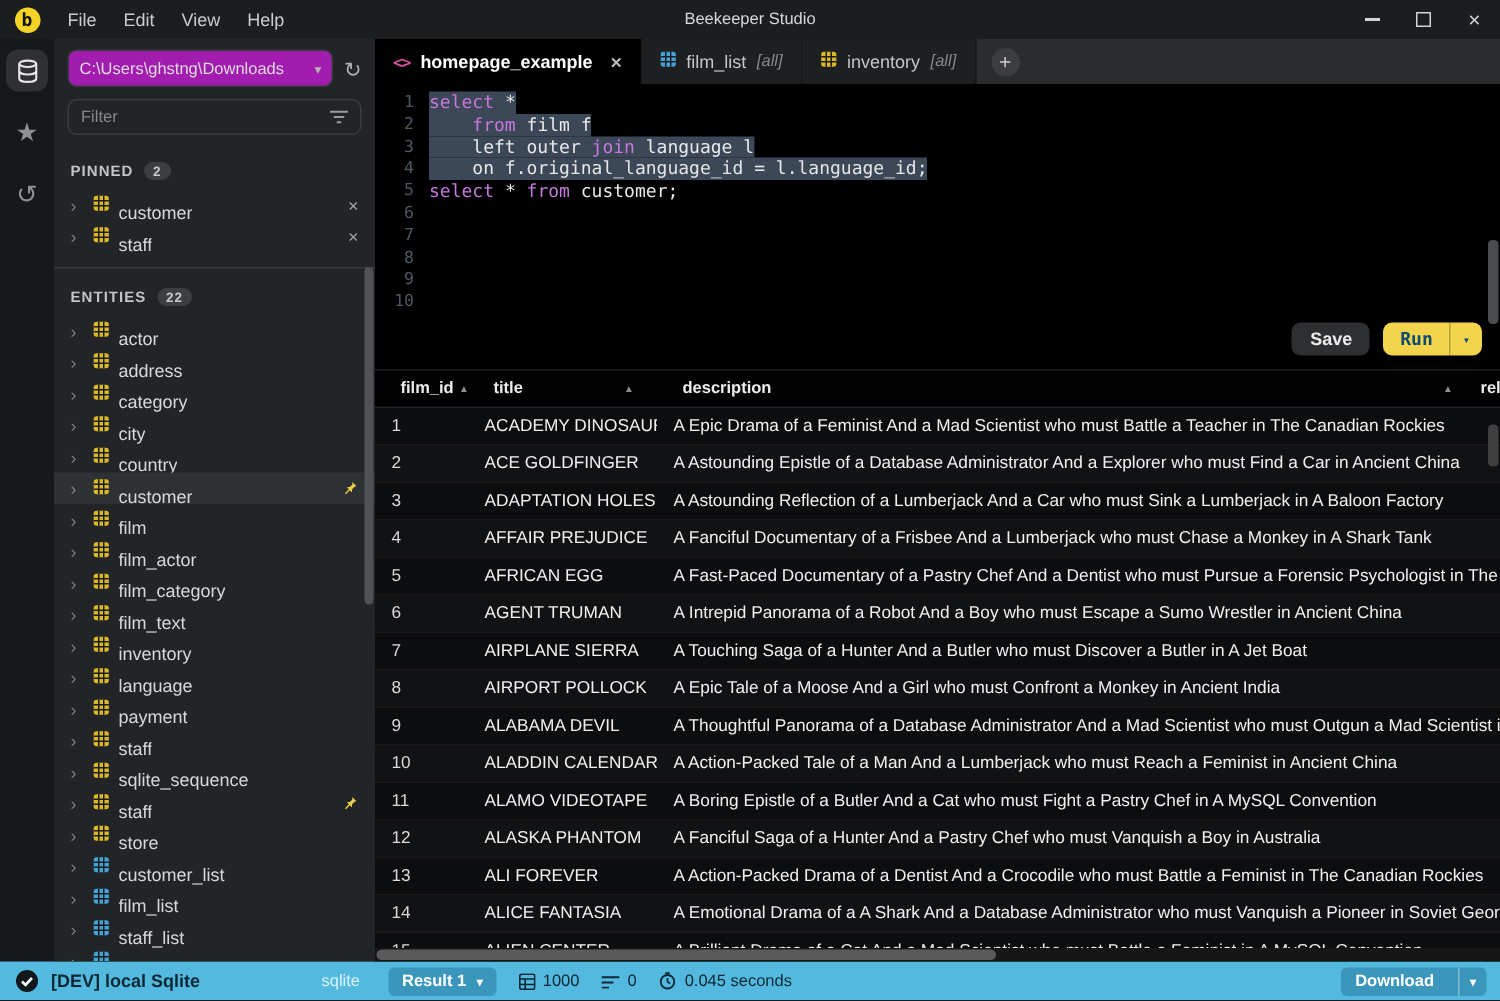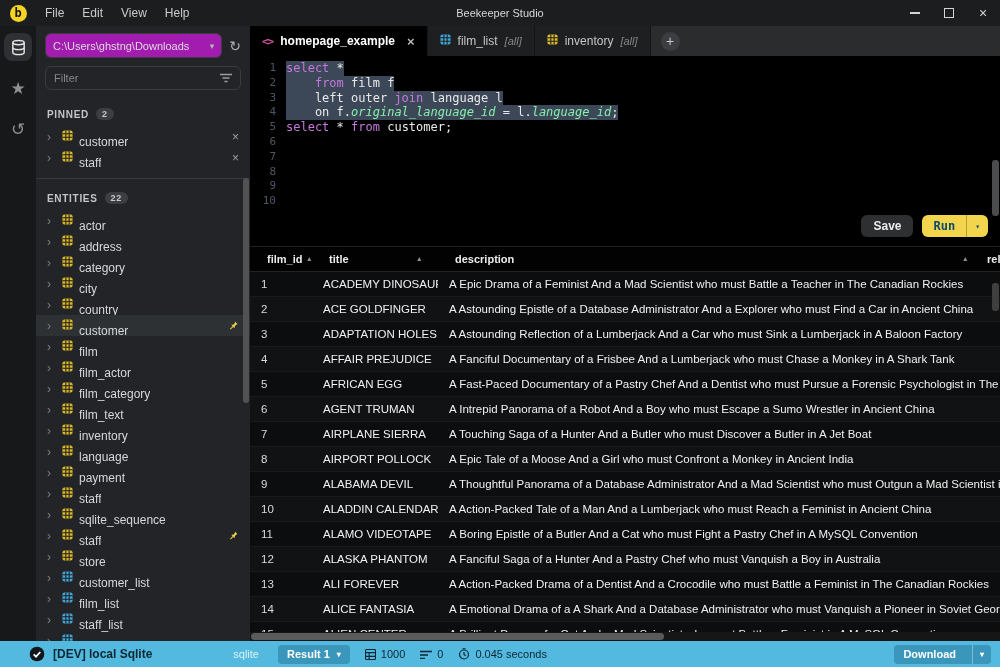--- a/index.html
+++ b/index.html
@@ -61,21 +61,21 @@
            justify-content:center;font-size:14px;align-self:center;margin-left:10px;}
 
   
   .editor{height:190px;background:#000;position:relative;font-family:"DejaVu Sans Mono",monospace;font-size:12px;
           padding-top:5px;flex-shrink:0;box-sizing:border-box;}
   .code-line{display:flex;height:14.8px;line-height:14.8px;white-space:pre;}
   .ln{width:26px;text-align:right;padding-right:10px;color:#4e5764;font-size:11px;flex-shrink:0;}
   .codetext{white-space:pre;}
   .codetext.sel{background:#3c4858;}
   .tok-kw{color:#c678dd;}
-  .tok-id{color:#86efac;font-style:italic;}
+  .tok-id{color:#e5e5e5;}
   .tok-pl{color:#e9e9e9;}
   .ed-scroll{position:absolute;right:1px;top:104px;width:7px;height:56px;background:#4a4c4e;border-radius:3px;}
   .edit-actions{position:absolute;right:12px;bottom:9px;display:flex;gap:9px;align-items:center;}
   .savebtn{background:#2d2f31;color:#ececec;border:none;border-radius:6px;height:22px;padding:0 12px;font-size:12px;
            font-weight:bold;font-family:"Liberation Sans",sans-serif;}
   .runbtn{background:#f2d54d;color:#0c4a6e;border-radius:6px;height:22px;display:flex;align-items:center;
           font-size:12px;font-weight:bold;}
   .runlabel{padding:0 11px;}
   .runcaret{padding:0 8px;border-left:1px solid rgba(0,0,0,.25);font-size:8px;height:22px;display:flex;align-items:center;}
 
@@ -95,21 +95,21 @@
   .row:nth-child(even){background:#111214;}
   .cell{padding:0 11px;box-sizing:border-box;overflow:hidden;white-space:nowrap;}
   .cell.c0{width:62px;color:#dadada;}
   .cell.c1{width:126px;}
   .cell.c2{flex:1;min-width:0;}
   .hscroll{position:absolute;bottom:0;left:0;right:0;height:9px;background:#161616;}
   .hthumb{position:absolute;left:1px;top:1px;height:7px;width:55%;background:#5a5a5a;border-radius:4px;}
   .vthumb{position:absolute;right:1px;top:11px;width:7px;height:28px;background:#3f3f3f;border-radius:3px;}
 
   
-  .statusbar{height:26px;background:#53b9de;display:flex;font-size:11px;flex-shrink:0;padding-left:19px;}
+  .statusbar{height:26px;background:#53b9de;display:flex;font-size:11px;flex-shrink:0;}
   .sb-left{width:250px;display:flex;align-items:center;gap:8px;padding:0 10px;box-sizing:border-box;flex-shrink:0;}
   .sb-conn{font-weight:bold;color:#0d2734;font-size:12px;white-space:nowrap;}
   .sb-dialect{margin-left:auto;color:#eafaff;opacity:.9;}
   .sb-main{flex:1;display:flex;align-items:center;gap:15px;padding:0 9px;min-width:0;}
   .pill{background:#3a96bb;border-radius:4px;height:19px;display:flex;align-items:center;padding:0 9px;color:#fff;
         font-weight:bold;font-size:11px;gap:7px;white-space:nowrap;}
   .pcaret{font-size:8px;}
   .stat{display:flex;align-items:center;gap:5px;color:#0d2734;white-space:nowrap;}
   .sb-download{margin-left:auto;padding:0;}
   .dl-label{padding:0 9px;}

